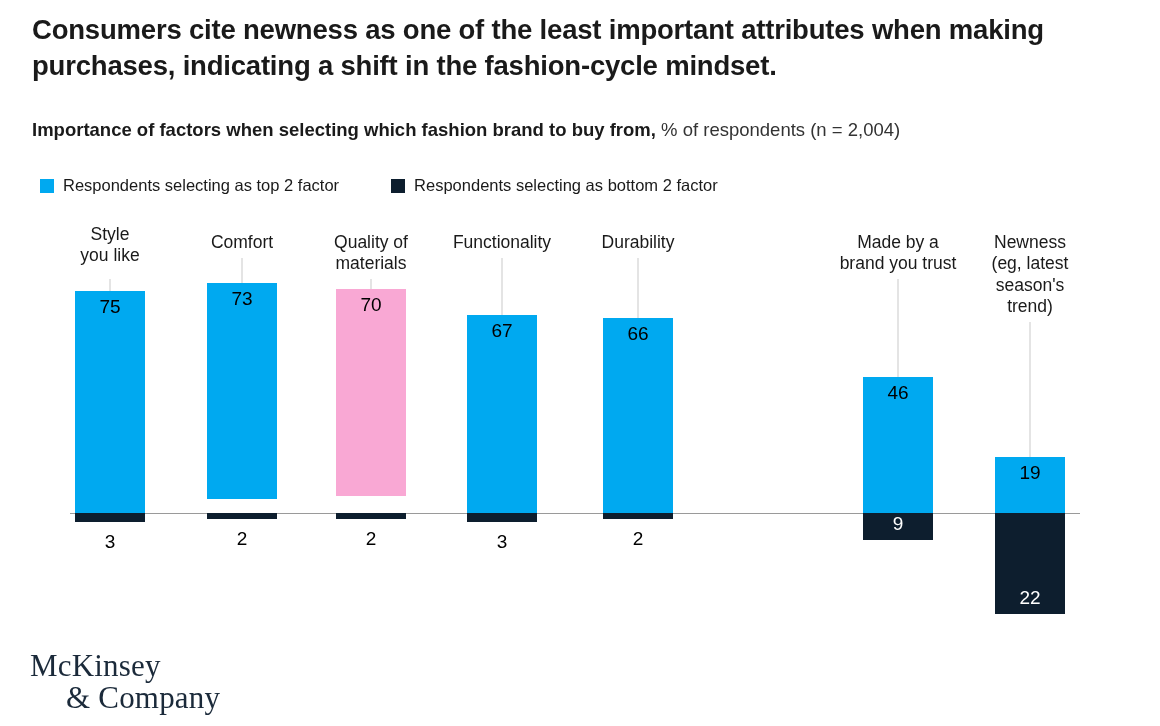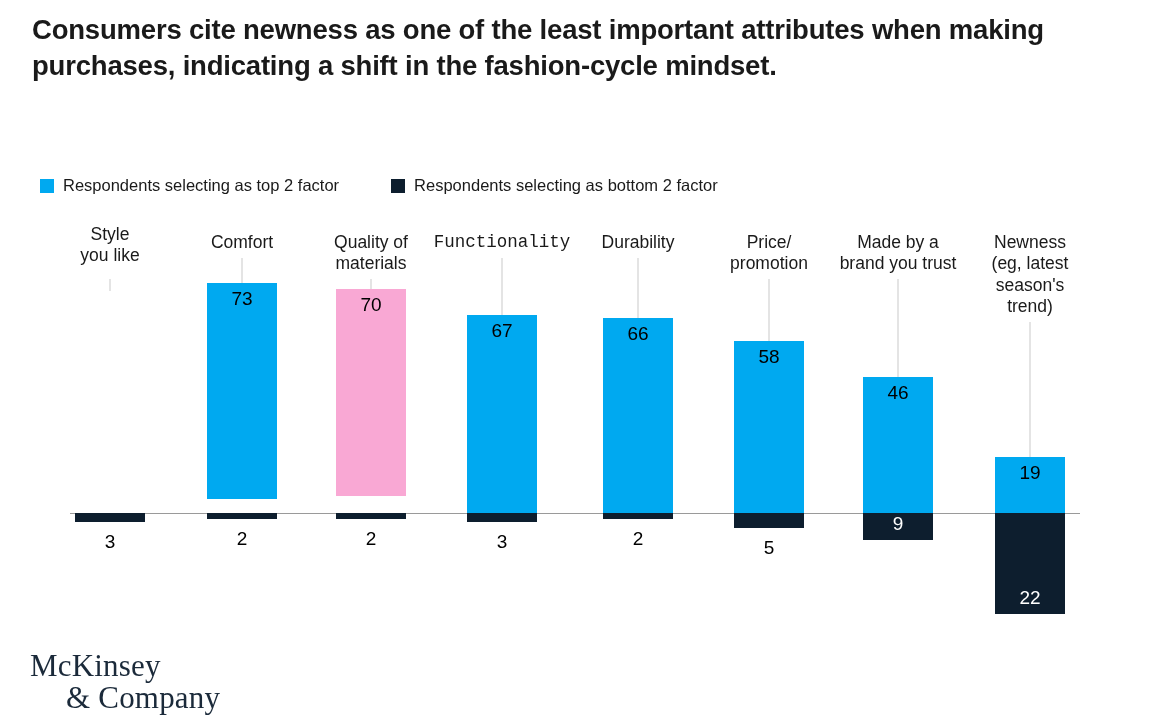--- a/index.html
+++ b/index.html
@@ -87,39 +87,46 @@
   .logo .l1 { font-size: 31px; display: block; letter-spacing: 0.2px; }
   .logo .l2 { font-size: 31px; display: block; margin-left: 36px; letter-spacing: 0.2px; }
 </style>
 </head>
 <body>
 
 <div class="page">
 
   <div class="title">Consumers cite newness as one of the least important attributes when making purchases, indicating a shift in the fashion-cycle mindset.</div>
 
+  <div class="subtitle">
+    <span class="bold">Importance of factors when selecting which fashion brand to buy from,</span>
+    <span class="reg">% of respondents (n = 2,004)</span>
+  </div>
 
   <div class="legend">
     <div class="legend-item">
       <span class="swatch" style="background:#00A9F0"></span>
       <span class="legend-label">Respondents selecting as top 2 factor</span>
     </div>
     <div class="legend-item">
       <span class="swatch" style="background:#0D1E2E"></span>
       <span class="legend-label">Respondents selecting as bottom 2 factor</span>
     </div>
   </div>
 
   <div class="chart">
     <div class="plot" id="plot">
       <div class="axis-line"></div>
     <div class="bar-group" style="left: 32px; width: 156px;">
           <div class="cat-label" style="top: 224px;">Style
 you like</div>
           <div class="leader" style="top: 279px; height: 12px;"></div>
+          <div class="bar-pos" style="top: 291px; height: 222px; background: rgb(0, 169, 240);">
+            <div class="val-top">75</div>
+          </div>
           <div class="bar-neg" style="top: 513px; height: 8.88px; background: rgb(13, 30, 46);"></div>
           <div class="val-bot-out" style="top: 531.88px;">3</div>
         </div>
         <div class="bar-group" style="left: 164px; width: 156px;">
           <div class="cat-label" style="top: 232px;">Comfort</div>
           <div class="leader" style="top: 258px; height: 38.92px;"></div>
           <div class="bar-pos" style="top: 283px; height: 216.08px; background: rgb(0, 169, 240);">
             <div class="val-top">73</div>
           </div>
           <div class="bar-neg" style="top: 513px; height: 5.92px; background: rgb(13, 30, 46);"></div>
@@ -129,46 +136,36 @@
           <div class="cat-label" style="top: 232px;">Quality of
 materials</div>
           <div class="leader" style="top: 279px; height: 26.8px;"></div>
           <div class="bar-pos" style="top: 289px; height: 207.2px; background: #f9a8d4;">
             <div class="val-top">70</div>
           </div>
           <div class="bar-neg" style="top: 513px; height: 5.92px; background: rgb(13, 30, 46);"></div>
           <div class="val-bot-out" style="top: 528.92px;">2</div>
         </div>
         <div class="bar-group" style="left: 424px; width: 156px;">
-          <div class="cat-label" style="top: 232px; font-family: Liberation Mono, monospace;">Functionality</div>
+          <div class="cat-label" style="top: 232px;">Functionality</div>
           <div class="leader" style="top: 258px; height: 56.68px;"></div>
           <div class="bar-pos" style="top: 314.68px; height: 198.32px; background: rgb(0, 169, 240);">
             <div class="val-top">67</div>
           </div>
           <div class="bar-neg" style="top: 513px; height: 8.88px; background: rgb(13, 30, 46);"></div>
           <div class="val-bot-out" style="top: 531.88px;">3</div>
         </div>
         <div class="bar-group" style="left: 560px; width: 156px;">
           <div class="cat-label" style="top: 232px;">Durability</div>
           <div class="leader" style="top: 258px; height: 59.64px;"></div>
           <div class="bar-pos" style="top: 317.64px; height: 195.36px; background: rgb(0, 169, 240);">
             <div class="val-top">66</div>
           </div>
           <div class="bar-neg" style="top: 513px; height: 5.92px; background: rgb(13, 30, 46);"></div>
           <div class="val-bot-out" style="top: 528.92px;">2</div>
-        </div>
-        <div class="bar-group" style="left: 691px; width: 156px;">
-          <div class="cat-label" style="top: 232px;">Price/
-promotion</div>
-          <div class="leader" style="top: 279px; height: 62.32px;"></div>
-          <div class="bar-pos" style="top: 341.32px; height: 171.68px; background: rgb(0, 169, 240);">
-            <div class="val-top">58</div>
-          </div>
-          <div class="bar-neg" style="top: 513px; height: 14.8px; background: rgb(13, 30, 46);"></div>
-          <div class="val-bot-out" style="top: 537.8px;">5</div>
         </div>
         <div class="bar-group" style="left: 820px; width: 156px;">
           <div class="cat-label" style="top: 232px;">Made by a
 brand you trust</div>
           <div class="leader" style="top: 279px; height: 97.84px;"></div>
           <div class="bar-pos" style="top: 376.84px; height: 136.16px; background: rgb(0, 169, 240);">
             <div class="val-top">46</div>
           </div>
           <div class="bar-neg" style="top: 513px; height: 26.64px; background: rgb(13, 30, 46);">
             <div class="val-bot-in">9</div>

